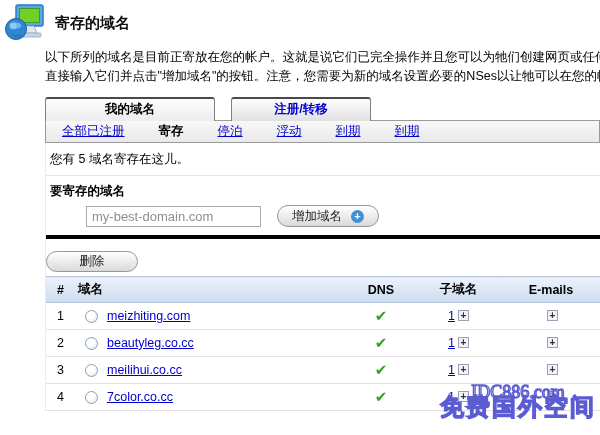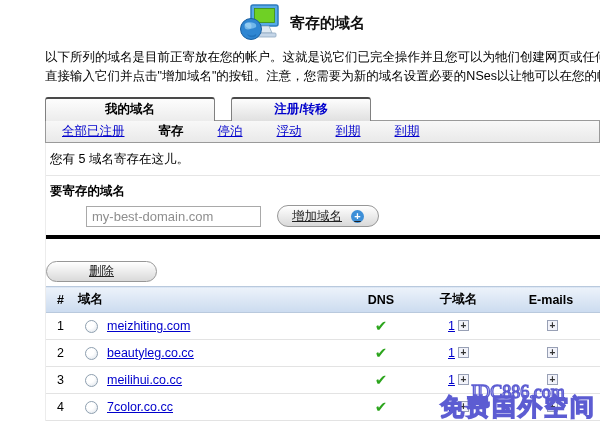--- a/index.html
+++ b/index.html
@@ -1,19 +1,19 @@
 <!DOCTYPE html>
 <html><head>
 <meta charset="utf-8">
 <style>
   * { box-sizing: border-box; margin: 0; padding: 0; }
   html, body { width: 600px; height: 435px; overflow: hidden; background: #fff;
     font-family: "Liberation Sans", "DejaVu Sans", sans-serif; font-size: 12.5px; color: #000; position: relative; }
 
-  .header { display: flex; align-items: flex-start; padding: 4px 0 0 5px; height: 44px; justify-content: center; }
+  .header { display: flex; align-items: flex-start; padding: 4px 0 0 5px; height: 44px; }
   .page-title { font-size: 15px; font-weight: bold; margin: 10px 0 0 10px; color: #111; }
 
   .content { margin-left: 45px; width: 555px; }
 
   .intro { line-height: 19px; white-space: nowrap; overflow: hidden; margin-top: 4px; color: #000; }
 
   a { color: #0000cc; text-decoration: underline; cursor: pointer; }
 
   .tabs { display: flex; margin-top: 11px; height: 24px; position: relative; z-index: 2; }
   .tab { border: 1px solid #808080; border-top: 2px solid #4a4a4a; border-bottom: none;
@@ -29,29 +29,29 @@
   .below { border-left: 1px solid #ececec; }
 
   .status-row { padding: 8px 4px 7px; border-bottom: 1px solid #e6e6e6; }
 
   .form-section { padding: 5px 4px 8px; border-bottom: 4px solid #000000; }
   .form-label { font-weight: bold; padding: 2px 0 5px; }
   .form-controls { display: flex; align-items: center; gap: 16px; padding-left: 36px; }
   .domain-input { width: 175px; height: 21px; border: 1px solid #a9a9a9; color: #8e8e8e;
     font-size: 13px; padding: 1px 5px; font-family: "Liberation Sans", "DejaVu Sans", sans-serif; }
   .btn { border: 1px solid #979797; border-radius: 11px; background: linear-gradient(#ffffff, #d9d9d9);
-    font-size: 12.5px; color: #222; cursor: pointer; font-family: "Liberation Sans", "DejaVu Sans", sans-serif; text-decoration: underline; }
+    font-size: 12.5px; color: #222; cursor: pointer; font-family: "Liberation Sans", "DejaVu Sans", sans-serif; }
   .add-btn { width: 102px; height: 22px; display: flex; align-items: center; justify-content: center; gap: 9px; }
   .add-circle { width: 13px; height: 13px; border-radius: 50%; background: #3d8fd8; color: #fff;
     font-size: 11px; line-height: 12px; text-align: center; display: inline-block; font-weight: bold; }
 
   .warning-row { padding: 8px 4px; border-bottom: 1px solid #ececec; }
   .warning-em { color: #dd0000; font-weight: bold; }
 
-  .delete-btn { width: 111px; height: 21px; margin: 22px 0 4px 0; }
+  .delete-btn { width: 92px; height: 21px; margin: 12px 0 4px 0; }
 
   table { border-collapse: collapse; width: 555px; table-layout: fixed; }
   thead th { background: linear-gradient(#ecf2fa, #cbdbef); font-weight: bold; text-align: left;
     padding: 4px 0; border-top: 1px solid #b9c9dd; border-bottom: 1px solid #b9c9dd; height: 23px; }
   td { padding: 4px 0; border-bottom: 1px solid #e3e3e3; height: 25px; vertical-align: middle; }
   .col-num { width: 30px; } .col-domain { width: 270px; margin-left: 24px; } .col-dns { width: 70px; }
   .col-sub { width: 85px; } .col-mail { width: 100px; }
   th.col-num, td.col-num { padding-left: 11px; }
   th.col-domain { padding-left: 2px; }
   .center { text-align: center; }

